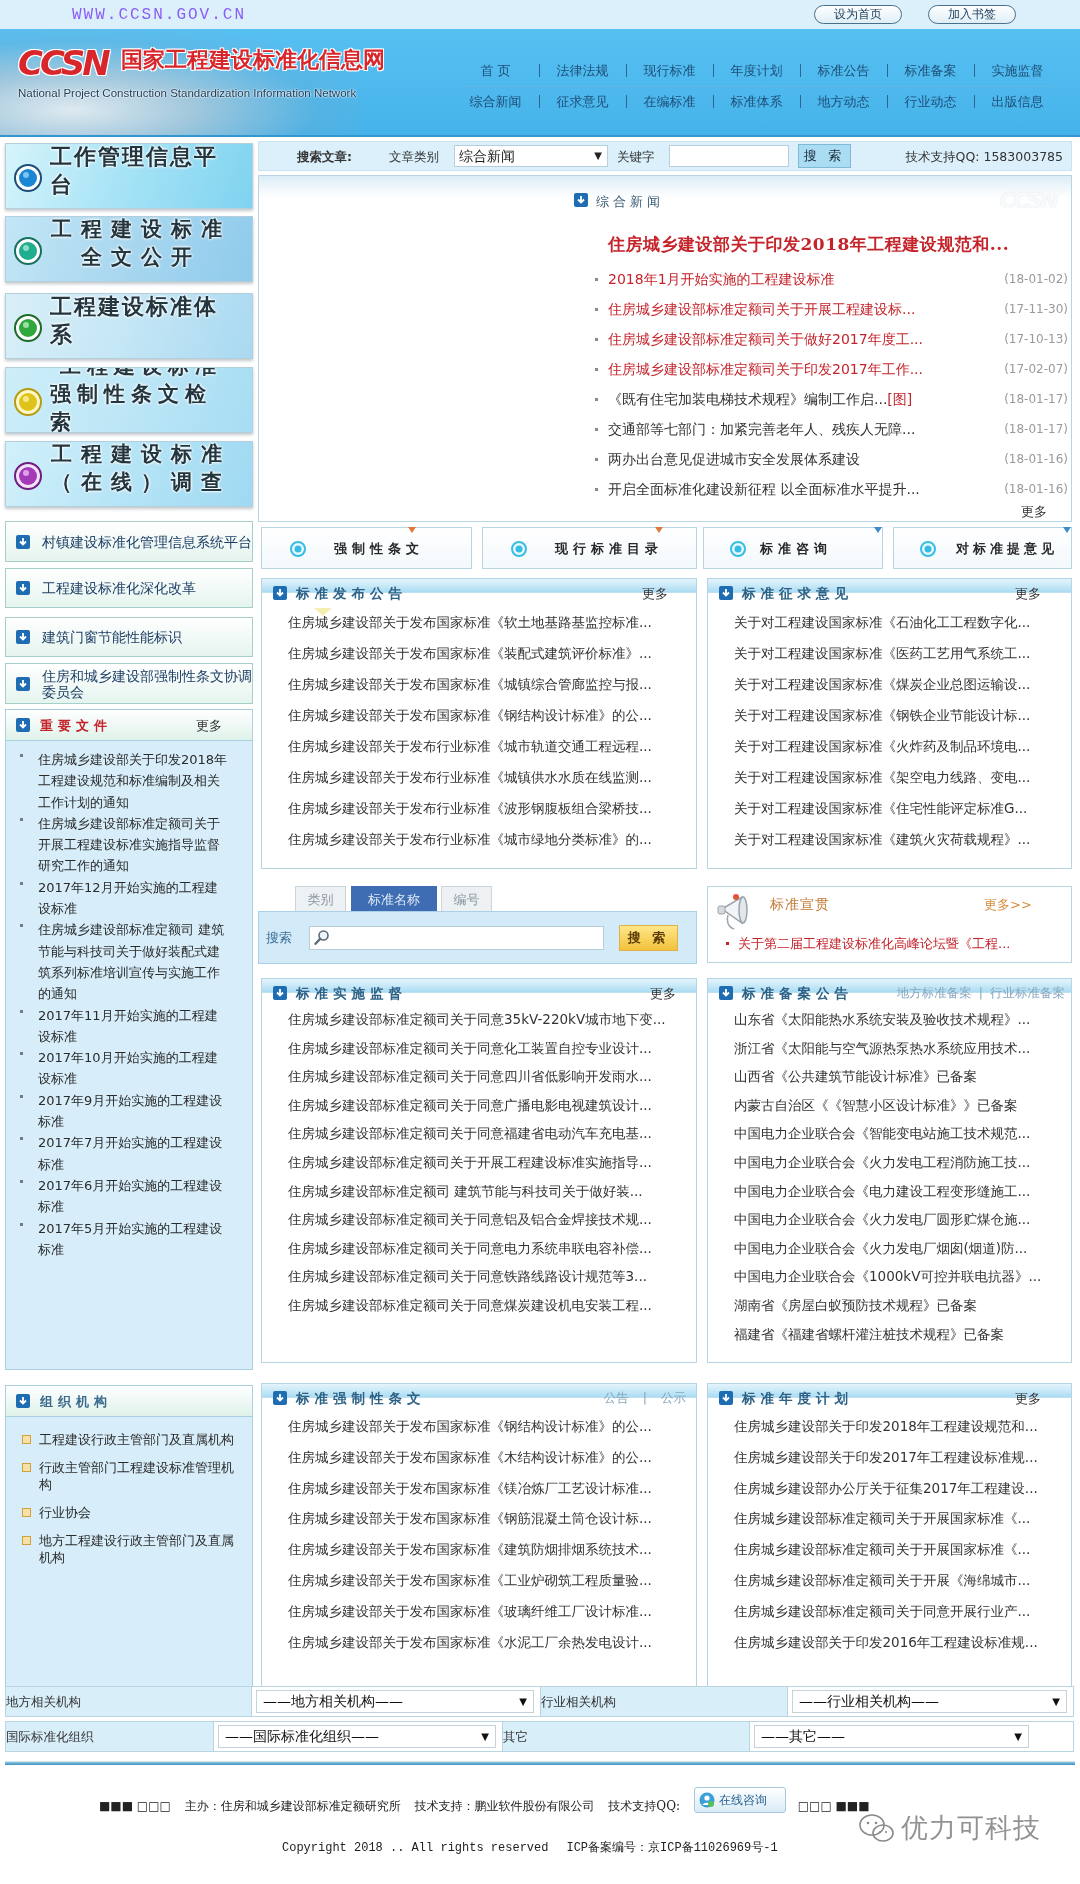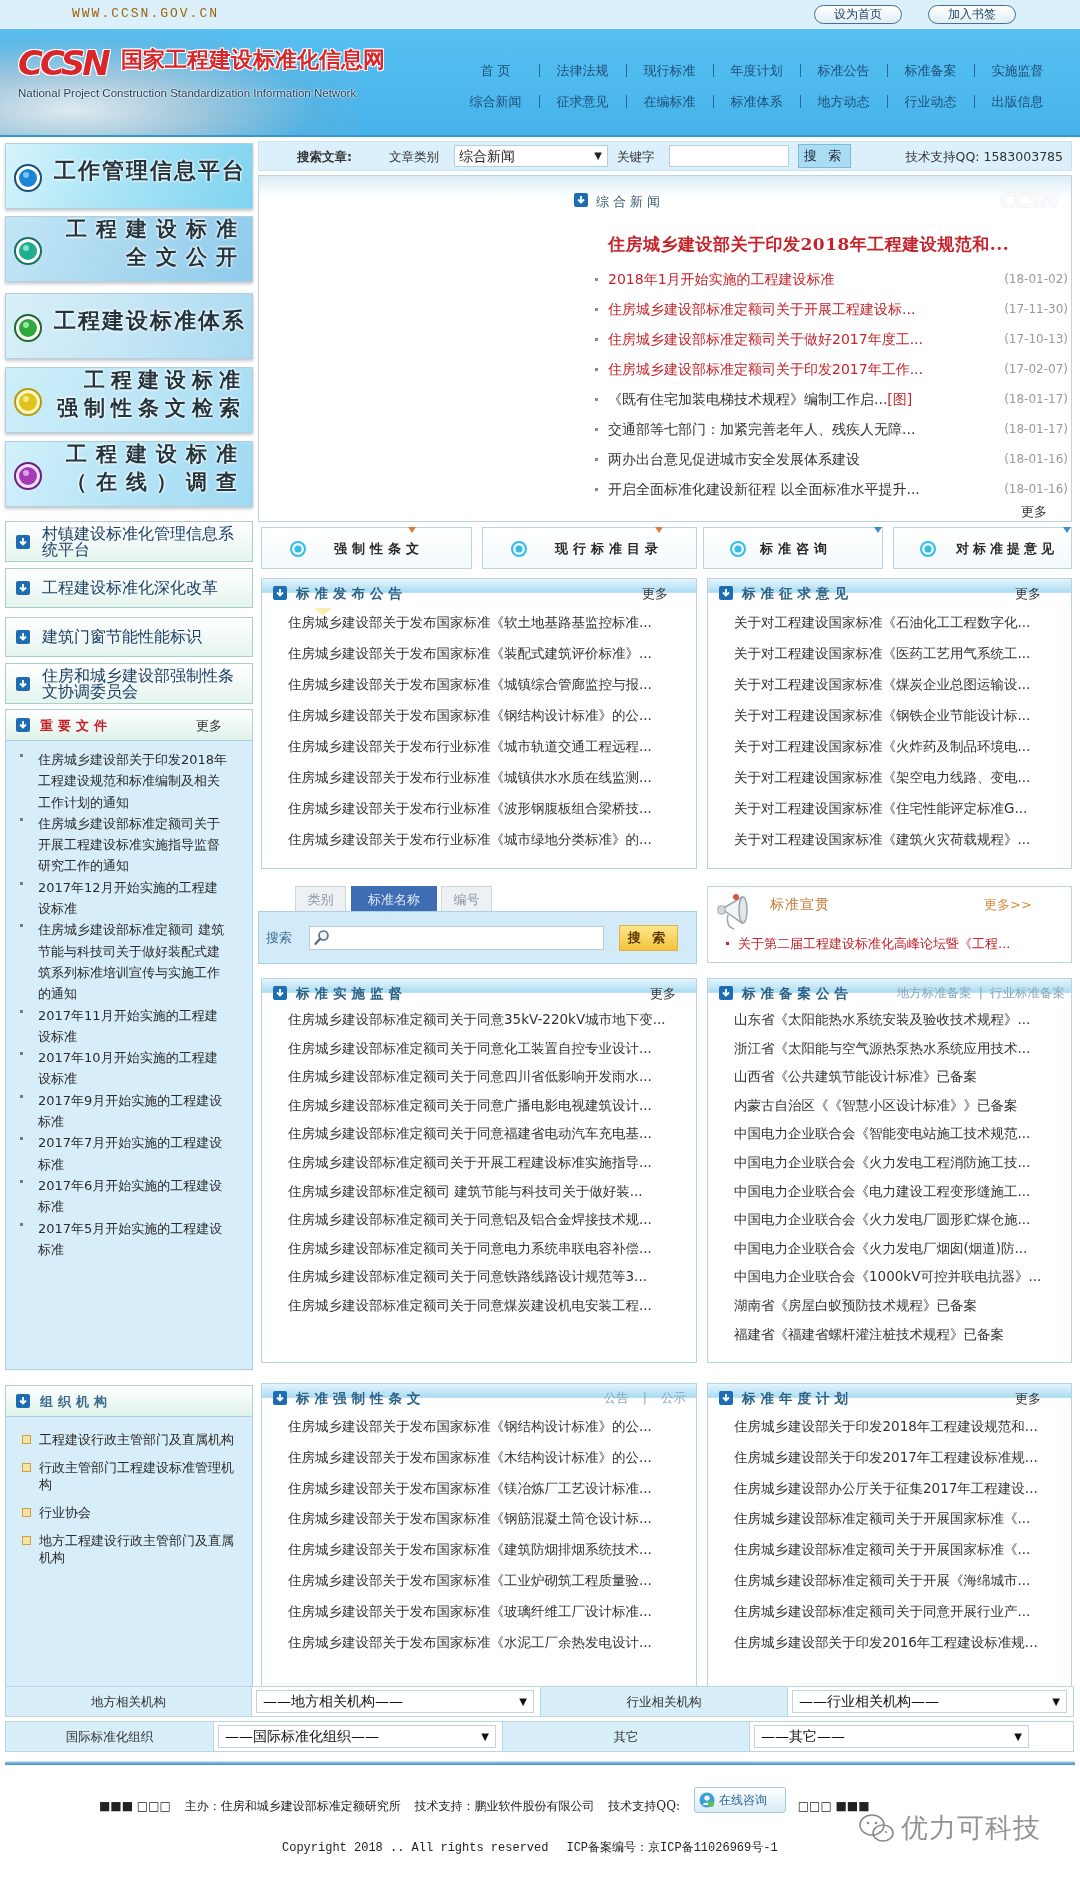--- a/index.html
+++ b/index.html
@@ -1,20 +1,20 @@
 <!DOCTYPE html>
 <html><head>
 <meta charset="utf-8">
 <style>
 *{box-sizing:border-box;margin:0;padding:0}
 body{background:#fff;font-family:"DejaVu Sans","Liberation Sans",sans-serif;color:#333}
 .page{position:relative;width:1080px;height:1884px;overflow:hidden;background:#fff}
 
 .topbar{position:absolute;left:0;top:0;width:1080px;height:29px;background:#dcf0fb}
-.site-url{position:absolute;left:72px;top:6px;font-family:"Liberation Mono",monospace;font-size:13px;letter-spacing:2px;color:#a16207}
+.site-url{position:absolute;left:72px;top:6px;font-family:"Liberation Mono",monospace;font-size:16px;letter-spacing:2px;color:#8b5cf6}
 .pill-btn{position:absolute;top:5px;width:88px;height:19px;border:1px solid #4a6f8a;border-radius:10px;background:linear-gradient(#ffffff,#dfeef7);font-size:12px;line-height:17px;text-align:center;color:#1b3b57;cursor:pointer}
 
 .header{position:absolute;left:0;top:29px;width:1080px;height:108px;background:linear-gradient(#57c0f2,#45b3ea);border-bottom:2px solid #3597cf;overflow:hidden}
 .header-photo{position:absolute;left:0;top:0;width:360px;height:108px;background:radial-gradient(ellipse at 20% 75%,rgba(230,236,240,.95) 0,rgba(190,205,215,.75) 30%,rgba(120,170,200,.25) 60%,rgba(87,192,242,0) 80%)}
 .logo{position:absolute;left:18px;top:14px;font-family:"DejaVu Sans",sans-serif;font-weight:bold;font-style:italic;font-size:34px;letter-spacing:-3px;color:#d8262b;text-shadow:1px 1px 0 #fff,-1px -1px 0 #fff,1px -1px 0 #fff,-1px 1px 0 #fff}
 .site-title{position:absolute;left:121px;top:16px;font-family:"DejaVu Serif",serif;font-weight:bold;font-size:22px;color:#d8262b;text-shadow:1px 1px 0 #fff,-1px -1px 0 #fff,1px -1px 0 #fff,-1px 1px 0 #fff}
 .site-sub{position:absolute;left:18px;top:58px;font-family:"Liberation Sans",sans-serif;font-size:11.5px;color:#1c3956;text-shadow:0 0 2px #fff,0 0 2px #fff}
 .nav{position:absolute;left:452px;display:flex}
 .nav a{display:block;width:87px;text-align:center;font-size:13px;color:#1f4f78;cursor:pointer;position:relative}
 .nav a+a::before{content:"";position:absolute;left:0;top:2px;height:13px;border-left:1px solid #2c6792}
@@ -25,31 +25,31 @@
 .searchbar{position:absolute;left:258px;top:141px;width:814px;height:30px;background:#dcf0fb;border:1px solid #c9e3f0}
 .searchbar .t{position:absolute;top:7px;font-size:12.5px;color:#333}
 .sb-select{position:absolute;left:195px;top:3px;width:154px;height:22px;background:#fff;border:1px solid #b7cfdc;font-size:14px;line-height:20px;padding-left:4px;color:#222;cursor:pointer}
 .sb-select .arrow{position:absolute;right:5px;top:0;font-size:10px}
 .sb-input{position:absolute;left:410px;top:3px;width:120px;height:22px;border:1px solid #b7cfdc;background:#fff}
 .sb-btn{position:absolute;left:539px;top:2px;width:53px;height:24px;background:#aadcf3;border:1px solid #7fb9d6;font-size:13px;letter-spacing:4px;color:#1a2a36;cursor:pointer}
 .sb-support{position:absolute;right:8px;top:7px;font-size:12.5px;color:#333}
 
 .banner{position:absolute;left:5px;width:248px;height:66px;border:1px solid #b3cfdb;box-shadow:0 2px 3px #c3c8cc;overflow:hidden;cursor:pointer}
 .banner .b-circle{position:absolute;left:8px;top:20px;width:28px;height:28px}
-.banner .b-text{position:absolute;left:44px;right:6px;top:0;height:52px;display:flex;flex-direction:column;justify-content:center;align-items:flex-end;font-family:"DejaVu Serif",serif;font-weight:bold;color:#23353f;text-shadow:0 0 3px #fff,0 0 3px #fff,0 0 2px #fff;line-height:28px}
+.banner .b-text{position:absolute;left:44px;right:20px;top:0;height:52px;display:flex;flex-direction:column;justify-content:center;align-items:center;font-family:"DejaVu Serif",serif;font-weight:bold;color:#23353f;text-shadow:0 0 3px #fff,0 0 3px #fff,0 0 2px #fff;line-height:28px}
 .b1 .b-text{font-size:22px;letter-spacing:2px}
 .b2 .b-text{font-size:21px;letter-spacing:9px}
 .bg1{background:linear-gradient(110deg,#d6f4fb 0%,#a9e4f6 45%,#7fd3f0 100%)}
 .bg2{background:linear-gradient(110deg,#c3e6f6 0%,#a8d7ef 50%,#8fcbec 100%)}
 .bg3{background:linear-gradient(110deg,#d9eff8 0%,#c4e6f5 50%,#a9d9f1 100%)}
 .bg4{background:linear-gradient(110deg,#cdeef9 0%,#bde6f6 50%,#a6ddf3 100%)}
 .bg5{background:linear-gradient(110deg,#d2f0fa 0%,#b5e4f6 50%,#9fd9f2 100%)}
 .side-link{position:absolute;left:5px;width:248px;border:1px solid #a6cfca;background:linear-gradient(#ffffff,#e5f4ee);cursor:pointer}
 .side-link .ic{position:absolute;left:10px;top:50%;margin-top:-7px}
-.side-link .lbl{position:absolute;left:36px;right:8px;top:50%;transform:translateY(-50%);font-size:16px;line-height:16px;color:#1d3f66}
+.side-link .lbl{position:absolute;left:36px;right:0;top:50%;transform:translateY(-50%);font-size:14px;line-height:16px;color:#1d3f66}
 .ic{width:14px;height:14px;display:inline-block}
 .spanel{position:absolute;left:5px;width:248px;border:1px solid #a9cfe0;background:#d7eefa}
 .spanel-head{position:relative;height:31px;background:linear-gradient(#ffffff,#dff2ea);border-bottom:1px solid #a9cfe0}
 .spanel-head .ic{position:absolute;left:10px;top:8px}
 .spanel-title{position:absolute;left:34px;top:7px;font-size:13px;letter-spacing:5px;font-weight:bold}
 .spanel-more{position:absolute;left:190px;top:7px;font-size:13px;color:#333;cursor:pointer}
 .imp-list{list-style:none;padding:8px 23px 0 32px}
 .imp-list li{position:relative;font-size:13px;line-height:21.3px;color:#2b2b2b;cursor:pointer}
 .imp-list li::before{content:"";position:absolute;left:-18px;top:5px;width:3px;height:3px;background:#6f7b86}
 .org-list{list-style:none;padding:14px 12px 0 33px}
@@ -101,21 +101,21 @@
 .sw-btn{position:absolute;left:360px;top:13px;width:59px;height:26px;border:1px solid #e0b04a;background:linear-gradient(#ffe68a,#f2c23a);font-size:13px;font-weight:bold;letter-spacing:4px;color:#5a3a06;cursor:pointer}
 
 .promo{position:absolute;left:707px;top:886px;width:365px;height:77px;border:1px solid #b9d5e2;background:#fff}
 .promo-ic{position:absolute;left:8px;top:4px}
 .promo-title{position:absolute;left:62px;top:9px;font-size:14px;color:#c27a36;letter-spacing:1px}
 .promo-more{position:absolute;left:276px;top:9px;font-size:13px;color:#d78a3b;cursor:pointer}
 .promo-item{position:absolute;left:30px;top:48px;font-size:13px;color:#c4232a;white-space:nowrap;cursor:pointer}
 .promo-item::before{content:"";position:absolute;left:-12px;top:7px;width:3px;height:3px;background:#c4232a}
 
 .ddrow{position:absolute;left:5px;width:1069px;height:31px;display:flex;border:1px solid #b9d5e2}
-.dd-label{background:#d8eef9;font-size:12.5px;color:#333;text-align:center;line-height:29px;border-right:1px solid #b9d5e2}
+.dd-label{background:#d8eef9;font-size:12.5px;color:#333;text-align:left;line-height:29px;border-right:1px solid #b9d5e2}
 .dd-cell{background:#fff;position:relative;border-right:1px solid #b9d5e2}
 .dd-select{position:absolute;left:4px;right:6px;top:3px;height:23px;border:1px solid #c3d3dc;background:#fff;font-size:14px;line-height:21px;padding-left:6px;color:#111;cursor:pointer}
 .dd-select .arrow{position:absolute;right:6px;top:0;font-size:10px}
 .blue-line{position:absolute;left:5px;top:1761px;width:1070px;height:4px;background:linear-gradient(#8fc4e0,#3d91c3);border-top:1px solid #cfe4f0}
 .footer-line{position:absolute;left:99px;top:1793px;font-family:"DejaVu Serif",serif;font-size:12px;color:#222;white-space:nowrap}
 .footer-line span{margin-right:10px}
 .online-btn{display:inline-block;position:relative;top:-6px;width:92px;height:26px;border:1px solid #a8c6dc;border-radius:3px;background:linear-gradient(#ffffff,#d9ebf6);font-size:12px;line-height:24px;padding-left:24px;color:#1f5d8e;cursor:pointer}
 .online-btn svg{position:absolute;left:4px;top:4px}
 .copyright{position:absolute;left:282px;top:1839px;font-family:"Liberation Mono",monospace;font-size:12px;color:#222;white-space:nowrap}
 .copyright span+span{margin-left:18px}

